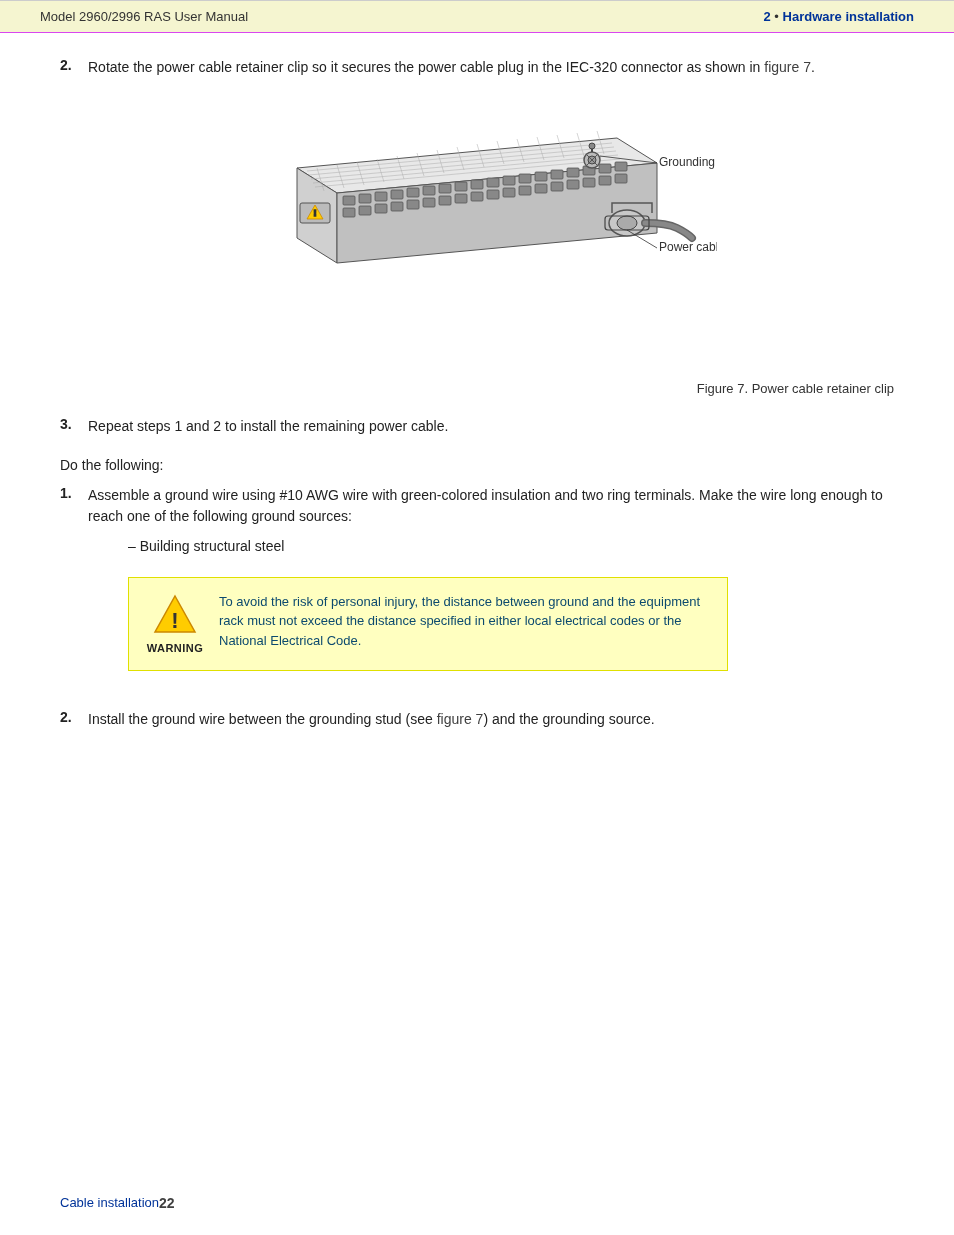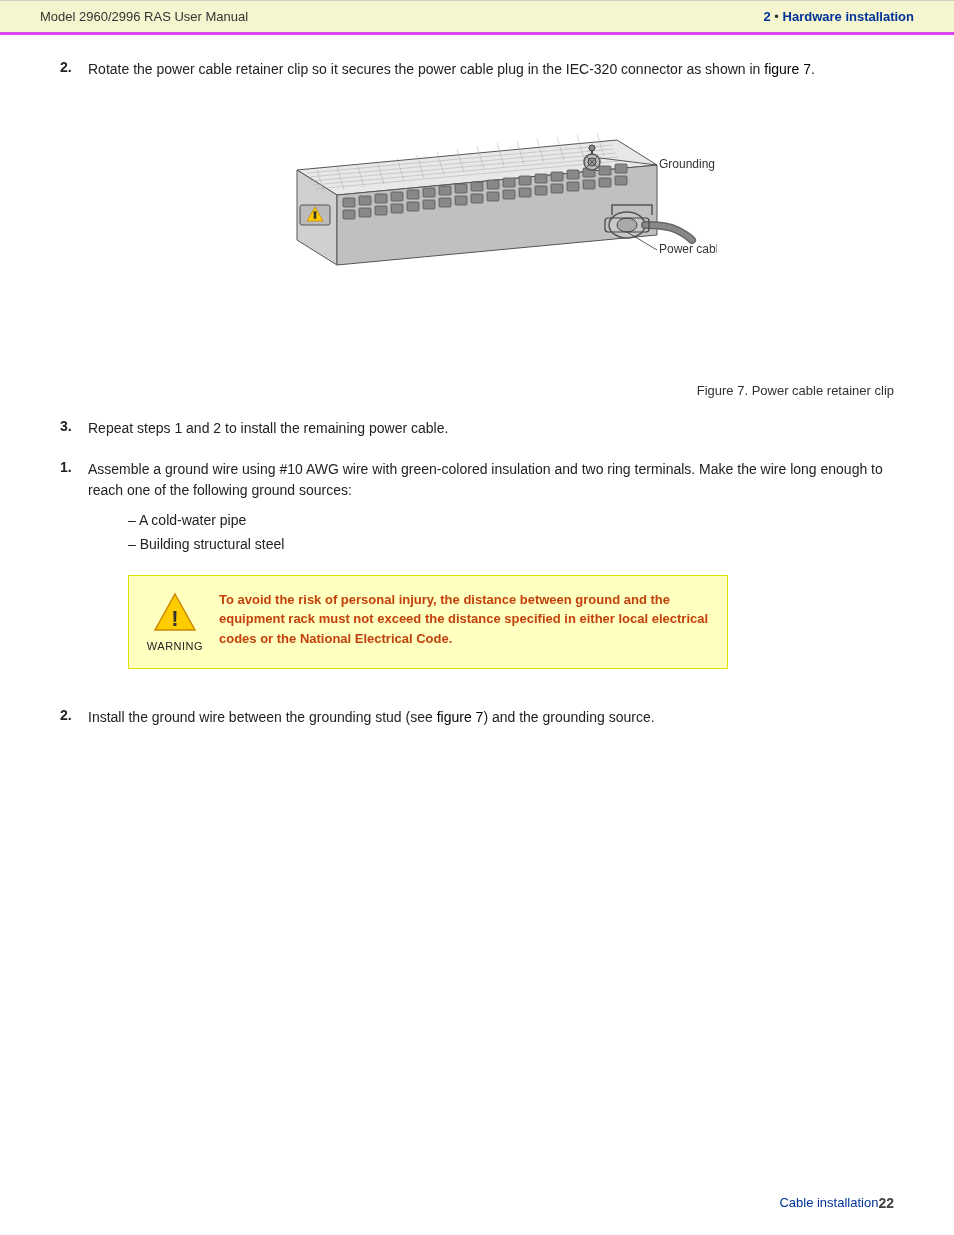--- a/index.html
+++ b/index.html
@@ -10,21 +10,21 @@
       color: #222;
       width: 954px;
       min-height: 1235px;
       position: relative;
     }
 
     
     .header-bar {
       background: #f5f5d0;
       border-top: 1px solid #ccc;
-      border-bottom: 3px solid #d946ef;
+      border-bottom: 1px solid #d946ef;
       display: flex;
       justify-content: space-between;
       align-items: center;
       padding: 8px 40px;
       margin-bottom: 24px;
     }
     .header-left {
       font-size: 13px;
       color: #333;
     }
@@ -52,21 +52,21 @@
     .step-number {
       font-weight: bold;
       min-width: 28px;
       margin-top: 0;
     }
     .step-text {
       flex: 1;
       line-height: 1.5;
     }
     .step-text a, .inline-link {
-      color: #000000;
+      color: #404040;
       text-decoration: none;
     }
 
     
     .figure-container {
       text-align: center;
       margin: 30px auto 10px auto;
       position: relative;
     }
     .figure-caption {
@@ -126,39 +126,39 @@
       align-items: center;
       min-width: 60px;
       margin-right: 14px;
     }
     .warning-triangle {
       width: 44px;
       height: 44px;
     }
     .warning-label {
       font-size: 11px;
-      font-weight: normal;
+      font-weight: bold;
       margin-top: 4px;
       letter-spacing: 0.5px;
     }
     .warning-text {
       font-size: 13px;
-      font-weight: bold;
+      font-weight: normal;
       line-height: 1.5;
-      color: #c2410c;
+      color: #0c4a6e;
     }
 
     
     .footer {
       position: absolute;
       bottom: 24px;
       left: 0;
       right: 0;
       display: flex;
-      justify-content: flex-end;
+      justify-content: flex-start;
       padding: 0 60px;
       font-size: 13px;
     }
     .footer-left {
       color: #003399;
     }
     .footer-right {
       color: #404040;
       font-weight: bold;
       font-size: 14px;
@@ -296,27 +296,27 @@
 
   <div class="figure-caption">
     <span>Figure 7. Power cable retainer clip</span>
   </div>
 
   <div class="step">
     <span class="step-number">3.</span>
     <span class="step-text">Repeat steps 1 and 2 to install the remaining power cable.</span>
   </div>
 
+  <div class="section-intro">Do the following:</div>
 
   <div class="step">
     <span class="step-number">1.</span>
     <div class="step-text">
       <span>Assemble a ground wire using #10 AWG wire with green-colored insulation and two ring terminals. Make the wire long enough to reach one of the following ground sources:</span>
       <ul class="sub-list">
-        <li>A cold-water pipe</li>
         <li>Building structural steel</li>
       </ul>
 
       
       <div class="warning-box">
         <div class="warning-icon-area">
           <svg class="warning-triangle" viewBox="0 0 44 44" xmlns="http://www.w3.org/2000/svg">
             <polygon points="22,4 42,40 2,40" fill="#ffcc00" stroke="#cc8800" stroke-width="1.5"></polygon>
             <text x="22" y="36" text-anchor="middle" font-size="22" fill="#333" font-weight="bold">!</text>
           </svg>

